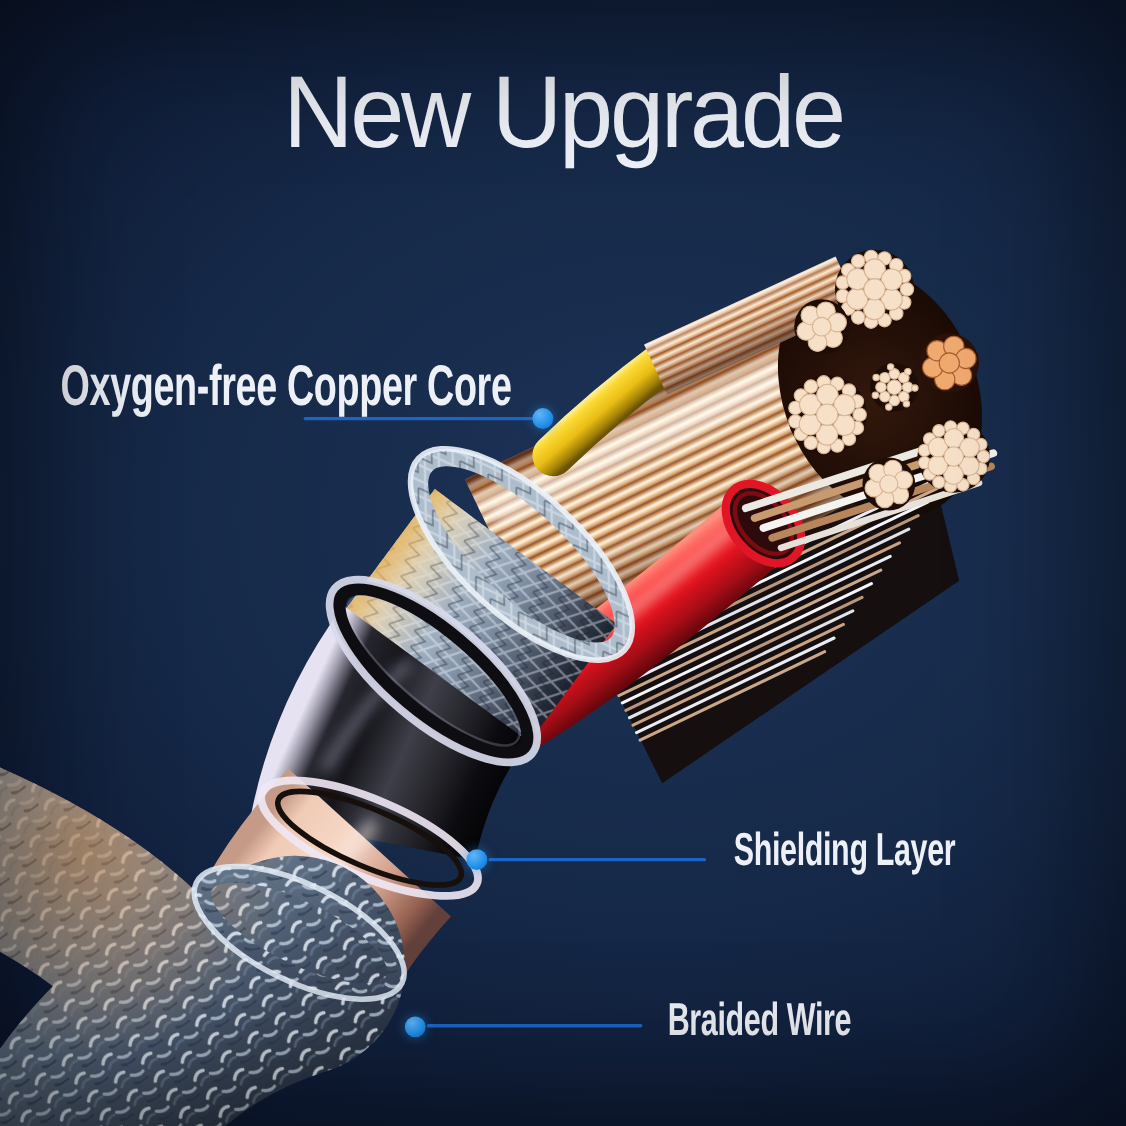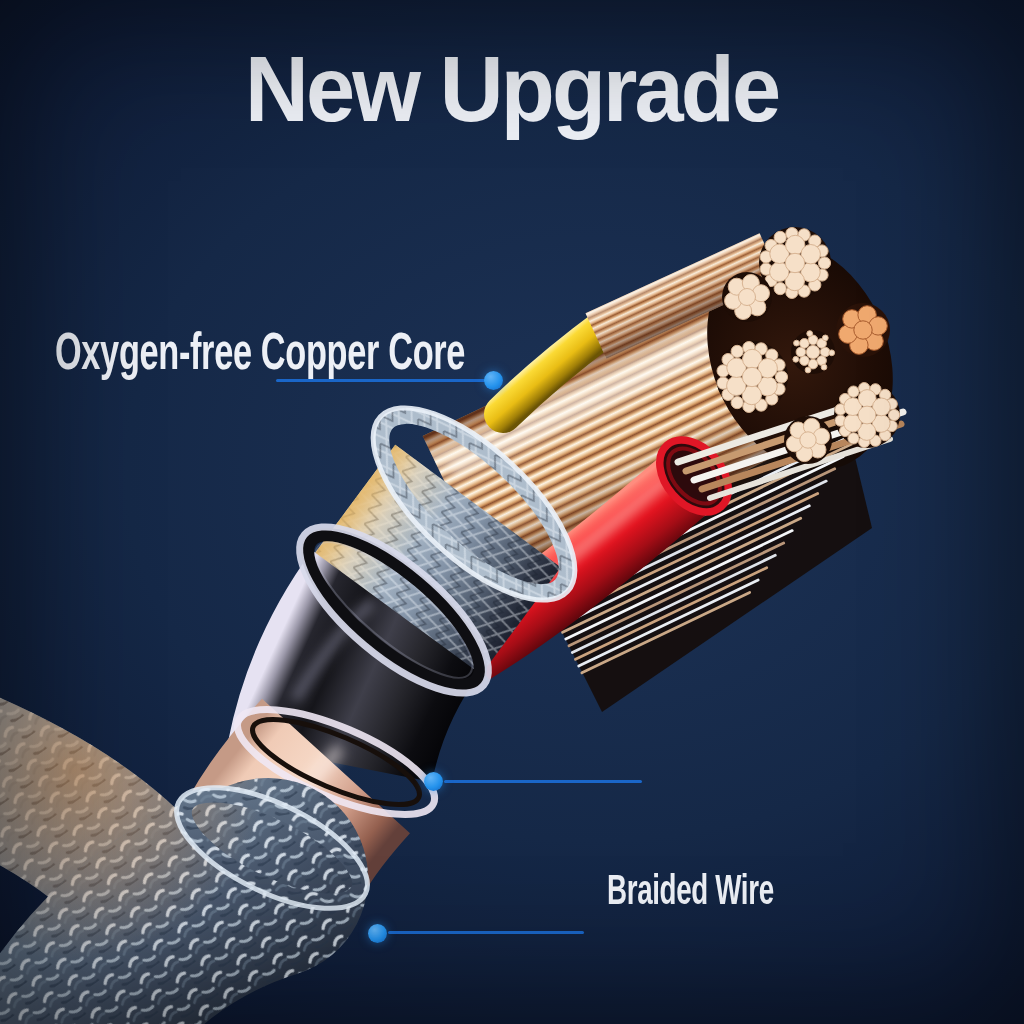--- a/index.html
+++ b/index.html
@@ -9,43 +9,43 @@
     background:
       radial-gradient(120% 95% at 58% 46%,
         var(--background-center,#1d3357) 0%,
         #152847 38%, #0e1b36 62%, #0a1226 82%,
         var(--background-edge,#080e1e) 100%);
   }
   #stage .vignette{position:absolute;inset:0;pointer-events:none;
     box-shadow:inset 0 0 130px 25px rgba(0,0,0,.45);}
   svg.cable{position:absolute;left:0;top:0;}
   .title{
-    position:absolute;top:41px;left:0;width:100%;text-align:center;
-    color:var(--title-text,#edf0f6);font-weight:bold;font-size:93px;line-height:97px;
+    position:absolute;top:54px;left:0;width:100%;text-align:center;
+    color:var(--title-text,#edf0f6);font-weight:normal;font-size:93px;line-height:97px;
     letter-spacing:-3px;
   }
   .title .squeeze{display:inline-block;transform:scaleX(.95);transform-origin:center;white-space:nowrap;}
   .callout-label{
     position:absolute;color:var(--title-text,#edf0f6);font-weight:bold;font-size:42px;
     letter-spacing:-.5px;white-space:nowrap;
   }
   .callout-label .squeeze{display:inline-block;transform:scaleX(.66);transform-origin:left center;}
   .callout-line{position:absolute;height:3px;background:var(--callout-line,#1a66c8);border-radius:2px;}
   .callout-dot{
     position:absolute;width:19px;height:19px;border-radius:50%;
     background:radial-gradient(circle at 35% 30%, #62b4f6 0%, var(--accent-blue,#2492ec) 55%, #1565c0 100%);
     box-shadow:0 0 10px rgba(40,140,235,.55);
   }
   #lbl-copper{left:55px;top:321px;font-size:52px;}
   #ln-copper{left:276px;top:379px;width:212px;}
   #dot-copper{left:484px;top:371px;}
   #lbl-shield{left:667px;top:748px;}
   #ln-shield{left:444px;top:780px;width:198px;}
   #dot-shield{left:424px;top:772px;}
-  #lbl-braid{left:607px;top:866px;}
+  #lbl-braid{left:607px;top:903px;}
   #ln-braid{left:388px;top:931px;width:196px;}
   #dot-braid{left:368px;top:924px;}
 </style>
 </head>
 <body>
 
 <div id="stage">
 
   <svg class="cable" width="1024" height="1024" viewBox="0 0 1024 1024">
     <defs>
@@ -370,20 +370,23 @@
   <div class="title">
     <div><span class="squeeze">New Upgrade</span></div>
   </div>
 
   <div class="callout-label" id="lbl-copper">
     <span class="squeeze">Oxygen-free Copper Core</span>
   </div>
   <div class="callout-line" id="ln-copper"></div>
   <div class="callout-dot" id="dot-copper"></div>
 
+  <div class="callout-label" id="lbl-shield">
+    <span class="squeeze">Shielding Layer</span>
+  </div>
   <div class="callout-line" id="ln-shield"></div>
   <div class="callout-dot" id="dot-shield"></div>
 
   <div class="callout-label" id="lbl-braid">
     <span class="squeeze">Braided Wire</span>
   </div>
   <div class="callout-line" id="ln-braid"></div>
   <div class="callout-dot" id="dot-braid"></div>
 
   <div class="vignette"></div>

